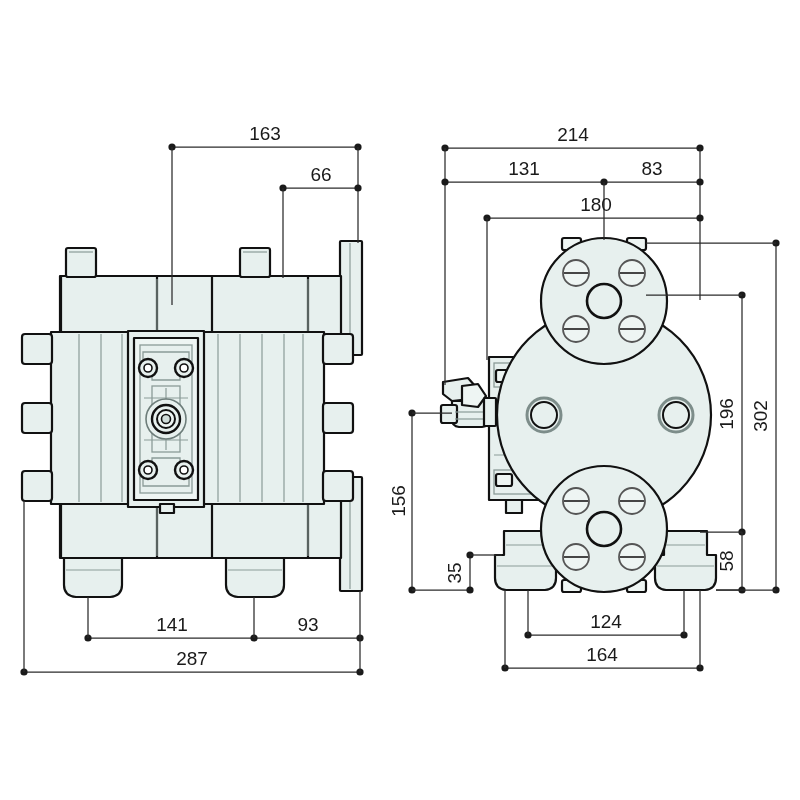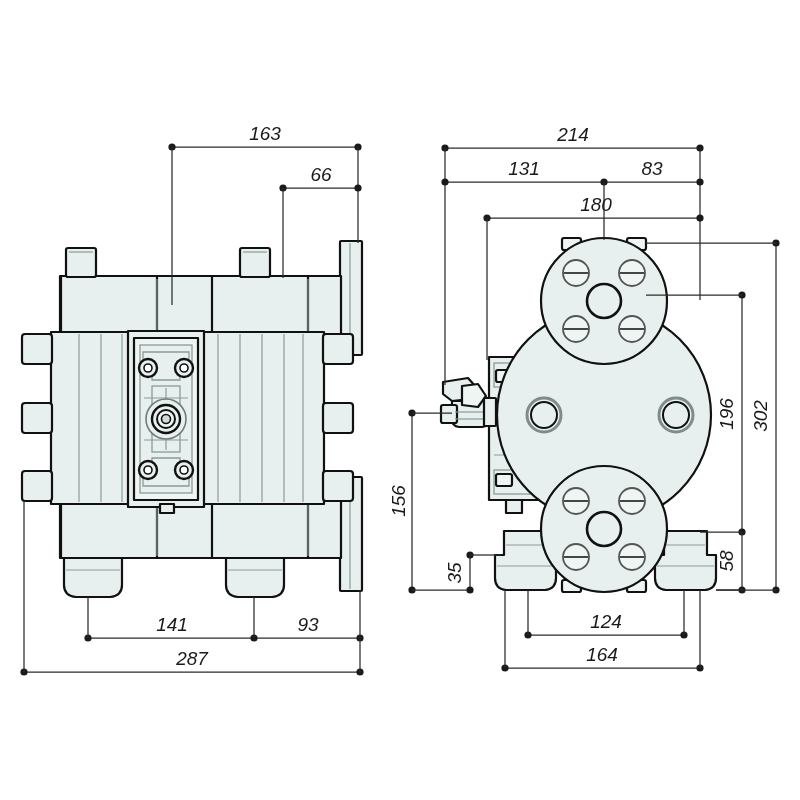--- a/index.html
+++ b/index.html
@@ -1,17 +1,17 @@
 <!DOCTYPE html>
 <html><head>
 <meta charset="utf-8">
 <style>
   html,body{margin:0;padding:0;background:#ffffff;}
   body{width:800px;height:800px;font-family:"Liberation Sans",sans-serif;}
-  #stage{position:relative;width:800px;height:800px;overflow:hidden;background:#fff;font-style:italic;}
+  #stage{position:relative;width:800px;height:800px;overflow:hidden;background:#fff;}
   svg{display:block;}
   .dimtxt{font-family:"Liberation Sans",sans-serif;font-size:19px;fill:#1a1a1a;}
 </style>
 </head>
 <body>
 
 <div id="stage">
 <svg width="800" height="800" viewBox="0 0 800 800" xmlns="http://www.w3.org/2000/svg">
 
   <defs>

